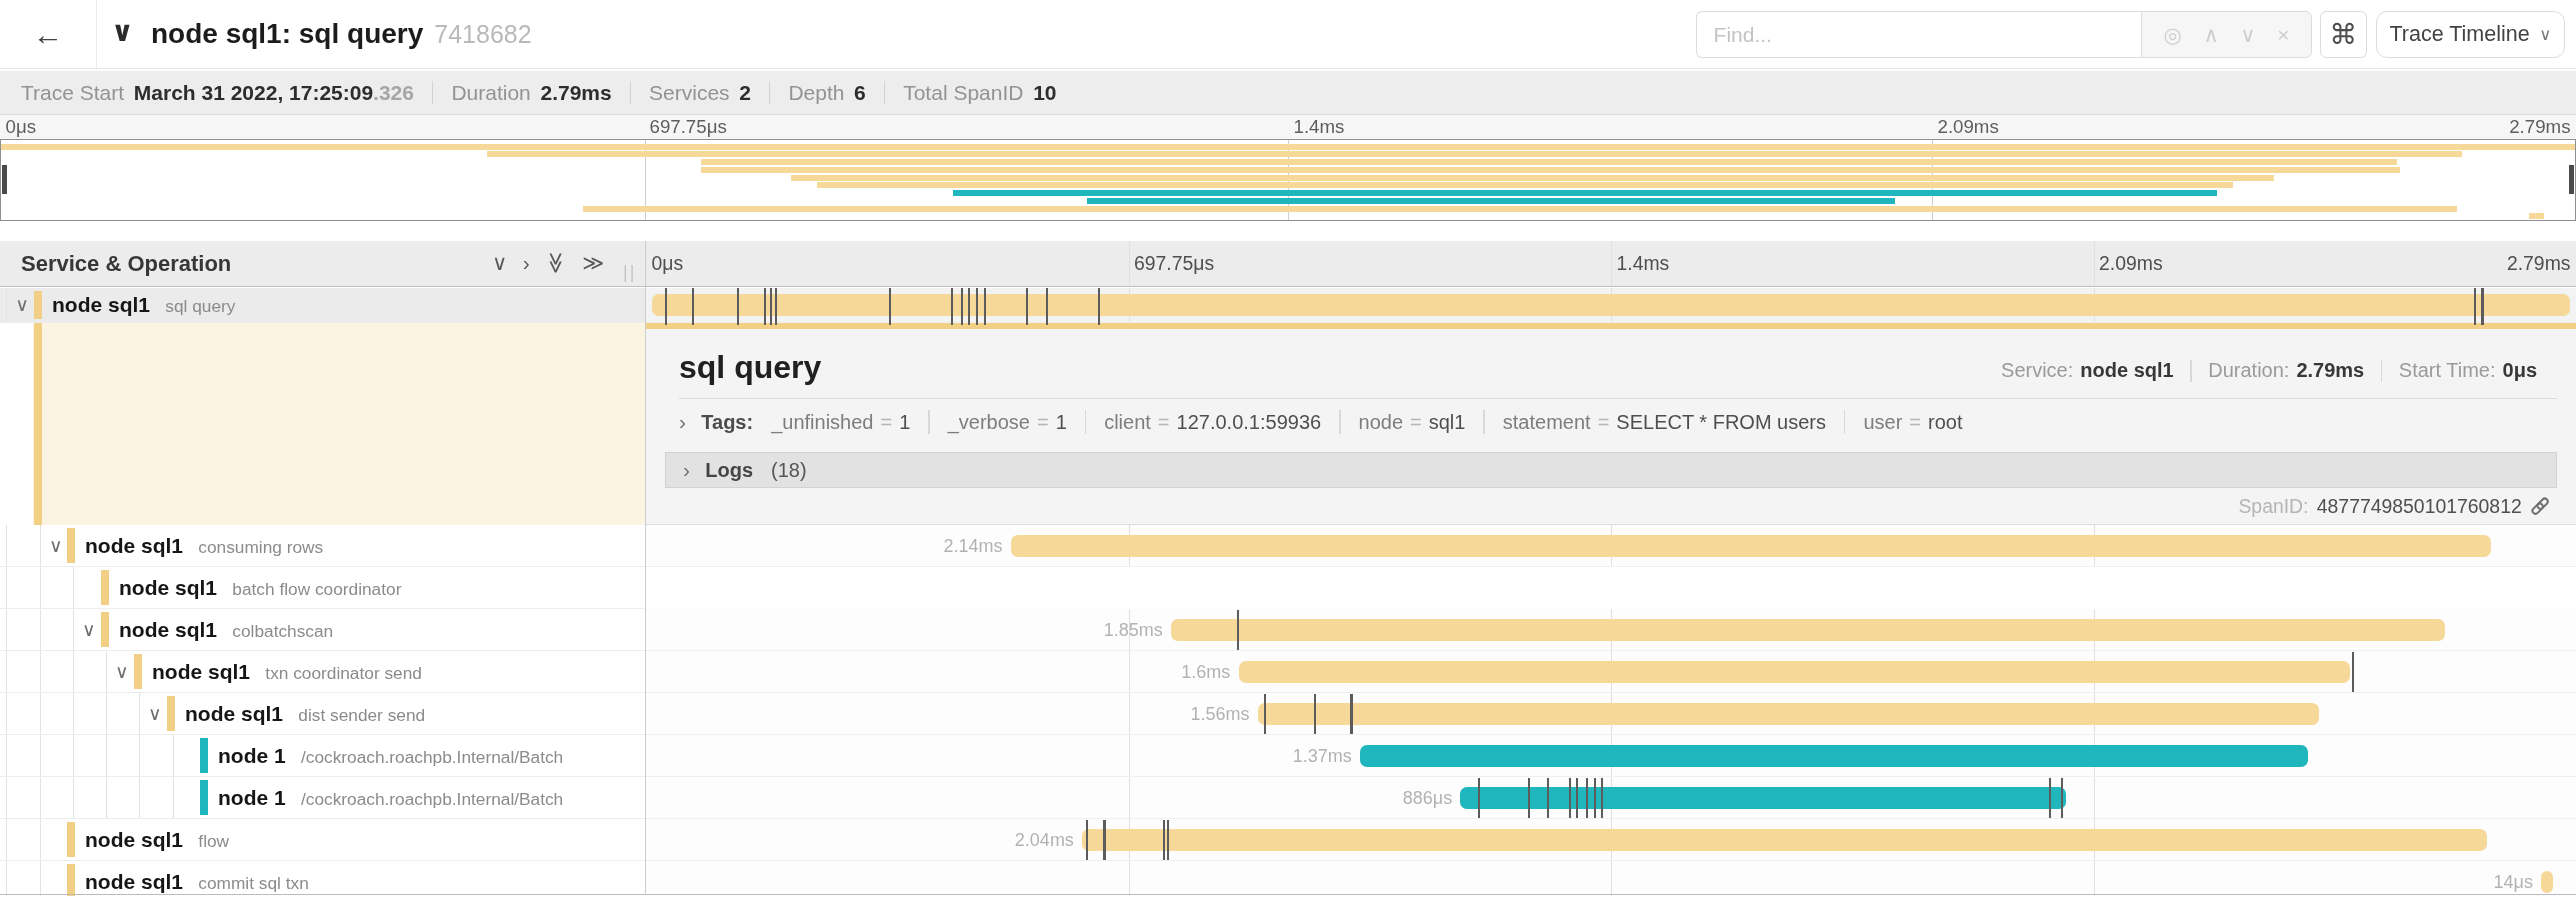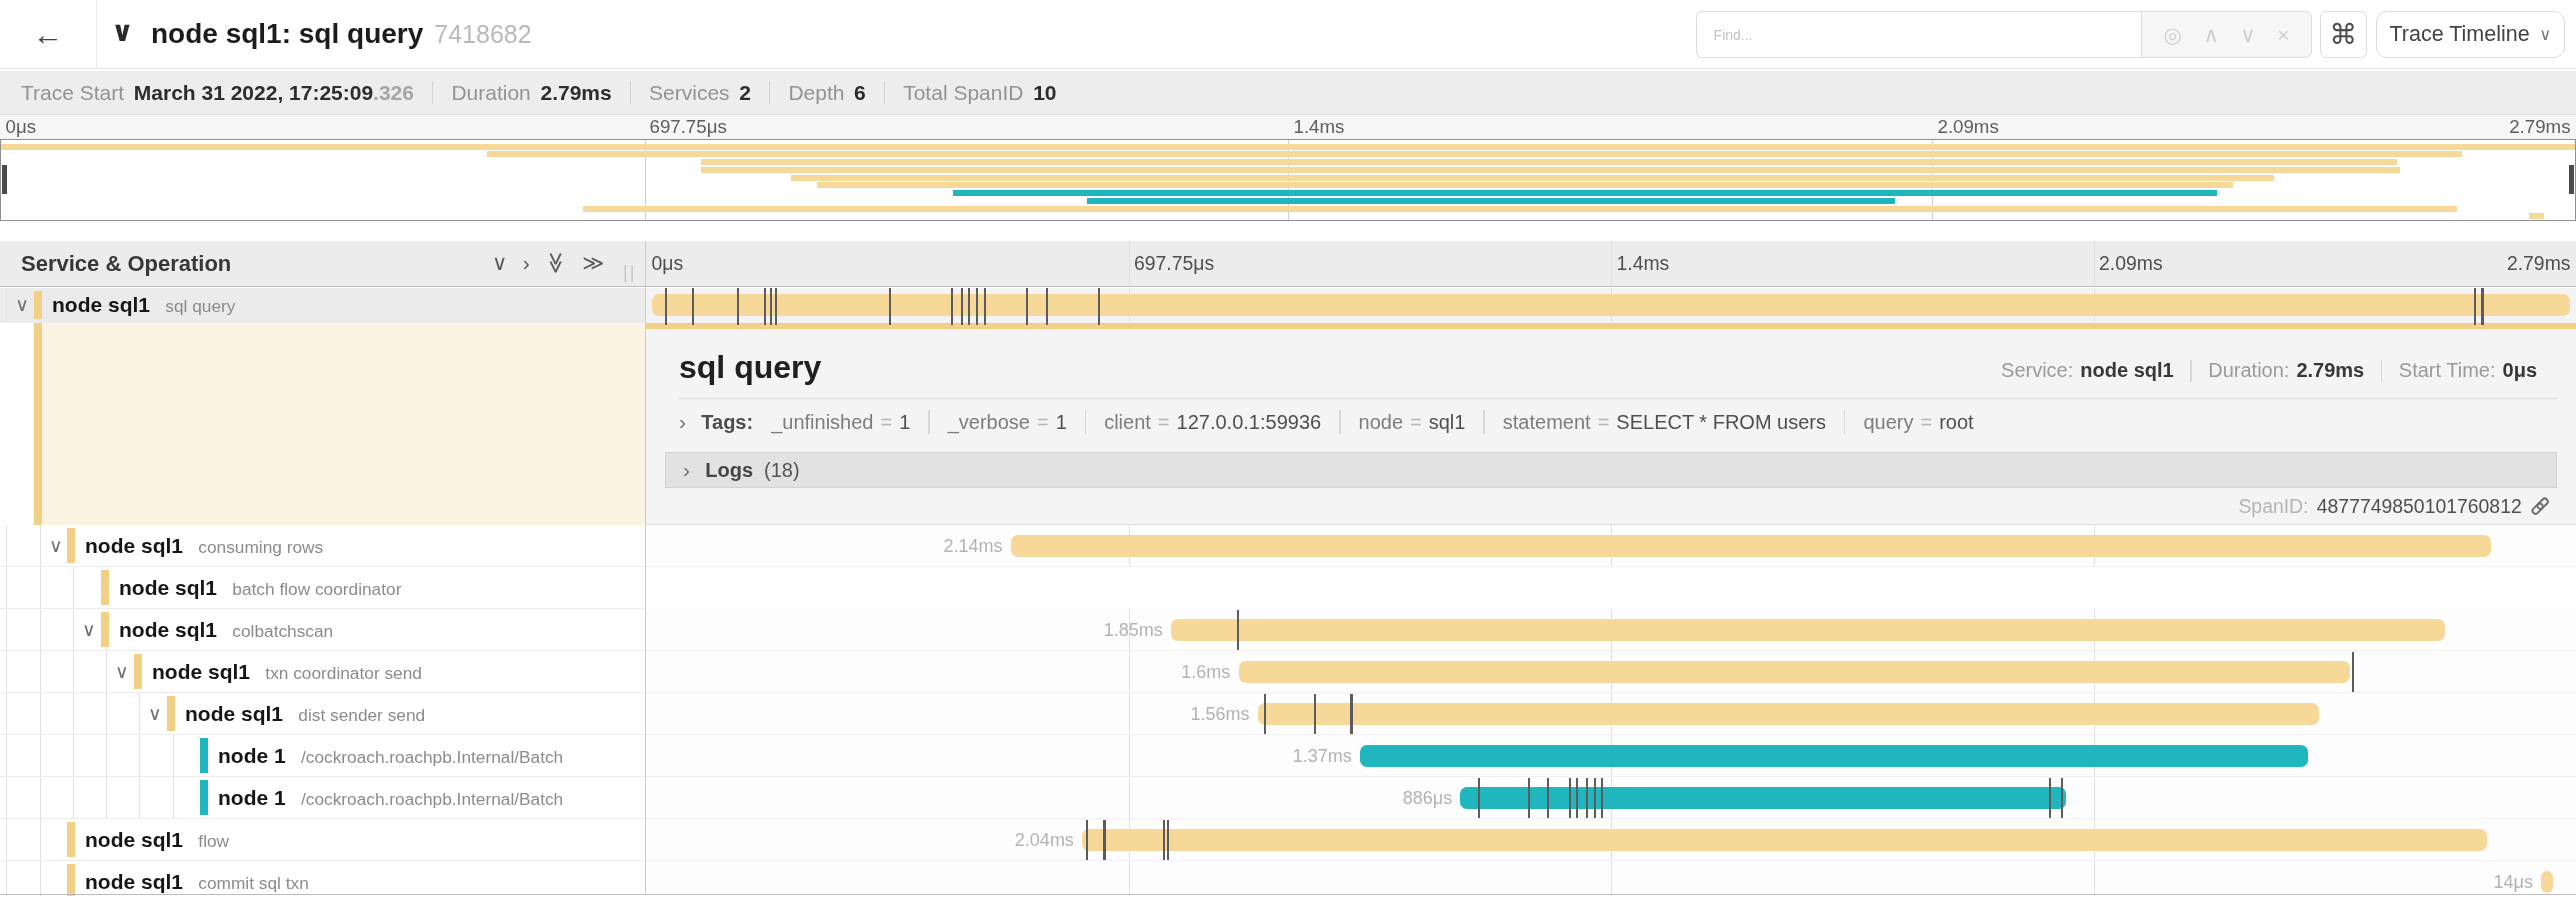--- a/index.html
+++ b/index.html
@@ -9,21 +9,21 @@
   
   .app-header { position:absolute; left:0; top:0; width:2576px; height:69px; background:#fff;
     border-bottom:1.4px solid #e6e6e6; }
   .back-box { position:absolute; left:0; top:0; width:97px; height:68px; border-right:1.4px solid #ebebeb;
     display:flex; align-items:center; justify-content:center; font-size:30.5px; color:#434343; cursor:pointer; }
   .title-caret { position:absolute; left:111px; top:15.3px; font-size:28px; color:#2a2a2a; font-weight:bold; cursor:pointer; }
   .trace-title { position:absolute; left:151px; top:18px; font-size:28px; font-weight:bold; color:#1c1c1c; }
   .trace-id { font-weight:normal; color:#b9b9b9; font-size:25px; margin-left:11px; }
   .find-wrap { position:absolute; left:1696px; top:11px; height:47px; display:flex; }
   .find-input { width:445px; height:47px; border:1.4px solid #dcdcdc; border-right:none; border-radius:6.2px 0 0 6.2px;
-    font-size:14px; color:#444; padding:0 16.6px; background:#fff; outline:none;
+    font-size:21px; color:#444; padding:0 16.6px; background:#fff; outline:none;
     font-family:"Liberation Sans",sans-serif; }
   .find-input::placeholder { color:#c3c3c3; }
   .find-tools { width:171px; height:47px; border:1.4px solid #dcdcdc; border-radius:0 6.2px 6.2px 0; background:#f6f6f6;
     display:flex; align-items:center; justify-content:space-evenly; color:#cdcdcd; font-size:21px; }
   .find-tools span { cursor:pointer; }
   .kbd-btn { position:absolute; left:2320px; top:11px; width:47px; height:47px; border:1.4px solid #dcdcdc;
     border-radius:6.2px; background:#fff; display:flex; align-items:center; justify-content:center;
     font-size:28px; color:#4e4e4e; cursor:pointer; }
   .view-btn { position:absolute; left:2376px; top:11px; width:189px; height:47px; border:1.4px solid #dcdcdc;
     border-radius:11px; background:#fff; display:flex; align-items:center; justify-content:center; gap:9.7px;
@@ -98,21 +98,21 @@
   .detail-hr { position:absolute; left:33px; right:19.4px; top:75px; height:0.7px; background:#dcdcdc; }
   .tags-row { position:absolute; left:33px; top:87px; display:flex; align-items:center; font-size:20px; cursor:pointer; }
   .sec-chevron { color:#6f6f6f; font-size:21px; margin-right:15.3px; }
   .tags-label { font-weight:bold; color:#4c4c4c; margin-right:18px; }
   .kv { display:flex; align-items:center; color:#7d7d7d; }
   .kv .eq { color:#b5b5b5; margin:0 7px; }
   .kv .v { color:#4f4f4f; }
   .kv-sep { width:1.4px; height:23.6px; background:#d8d8d8; margin:0 18px; }
   .logs-row { position:absolute; left:19.4px; right:19.4px; top:129px; height:36px; background:#e2e2e2;
     border:0.7px solid #d2d2d2; display:flex; align-items:center; padding-left:16.6px; font-size:20px; cursor:pointer; }
-  .logs-label { font-weight:bold; color:#454545; margin-right:11px; }
+  .logs-label { font-weight:bold; color:#454545; margin-right:18px; }
   .logs-count { color:#555; }
   .spanid-row { position:absolute; right:25px; top:172px; font-size:19.4px; color:#b5b5b5;
     display:flex; align-items:center; gap:8.3px; }
   .spanid-val { color:#4f4f4f; }
   .link-icon { display:inline-block; width:21px; height:21px; position:relative; transform:rotate(-45deg); cursor:pointer; }
   .link-icon i { position:absolute; width:14px; height:8.3px; border:2.1px solid #6e6e6e; border-radius:4.9px; }
   .link-icon i:first-child { left:0; top:6.2px; }
   .link-icon i:last-child { left:7px; top:6.2px; }
 
   .bottom-line { position:absolute; left:0; top:894px; width:2576px; height:1.4px; background:#bcbcbc; }
@@ -301,21 +301,21 @@
             <span class="v">sql1</span>
           </div>
           <div class="kv-sep"></div>
           <div class="kv">
             <span>statement</span>
             <span class="eq">=</span>
             <span class="v">SELECT * FROM users</span>
           </div>
           <div class="kv-sep"></div>
           <div class="kv">
-            <span>query</span>
+            <span>user</span>
             <span class="eq">=</span>
             <span class="v">root</span>
           </div>
         </div>
       <div class="logs-row">
         <span class="sec-chevron">›</span>
         <span class="logs-label">Logs</span>
         <span class="logs-count">(18)</span>
       </div>
       <div class="spanid-row">

